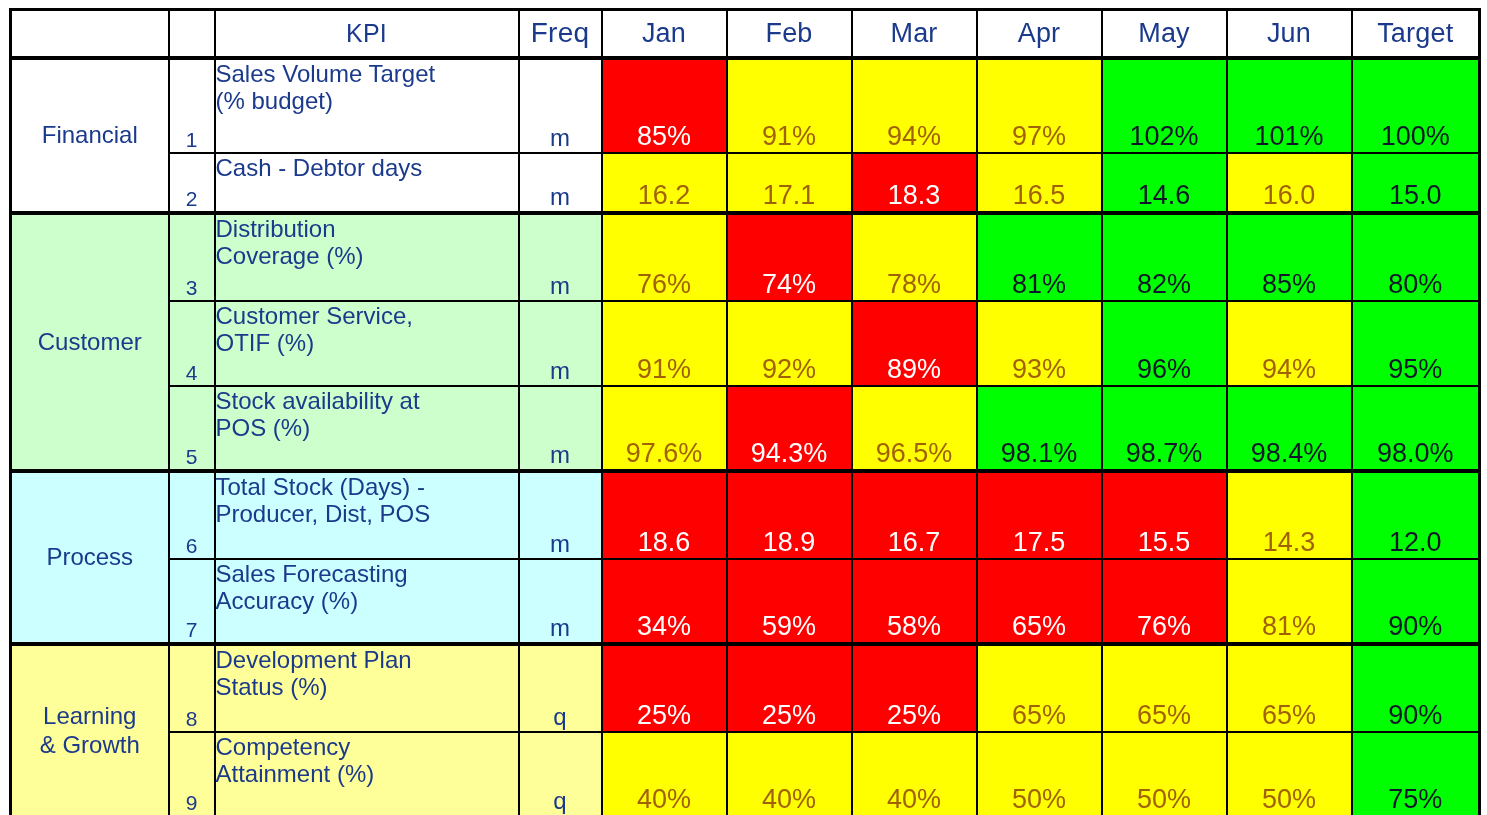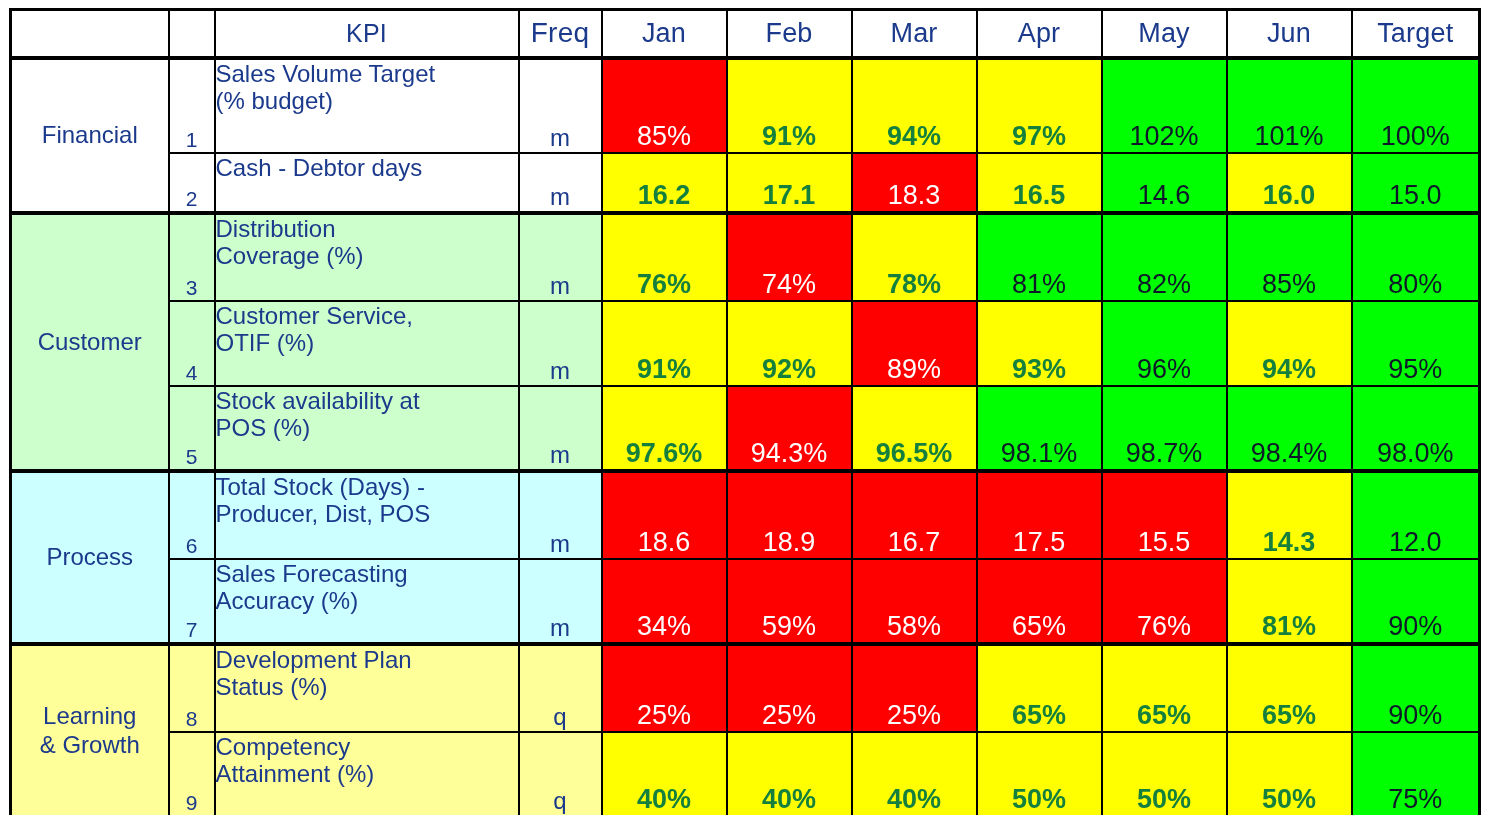--- a/index.html
+++ b/index.html
@@ -93,21 +93,21 @@
 
   
   .val{
     text-align:center;
     vertical-align:bottom;
     font-size:27px;
     padding-bottom:9px;
     font-weight:normal;
   }
   .val.red{background:#ff0000;color:#ffffff;}
-  .val.yellow{background:#ffff00;color:#15803d;font-weight:bold;}
+  .val.yellow{background:#ffff00;color:#a16207;}
   .val.green{background:#00ff00;color:#0f172a;}
 
   
   .sec-financial .persp,
   .sec-financial .num,
   .sec-financial .kpi-name,
   .sec-financial .freq{background:#ffffff;}
 
   .sec-customer .persp,
   .sec-customer .num,

